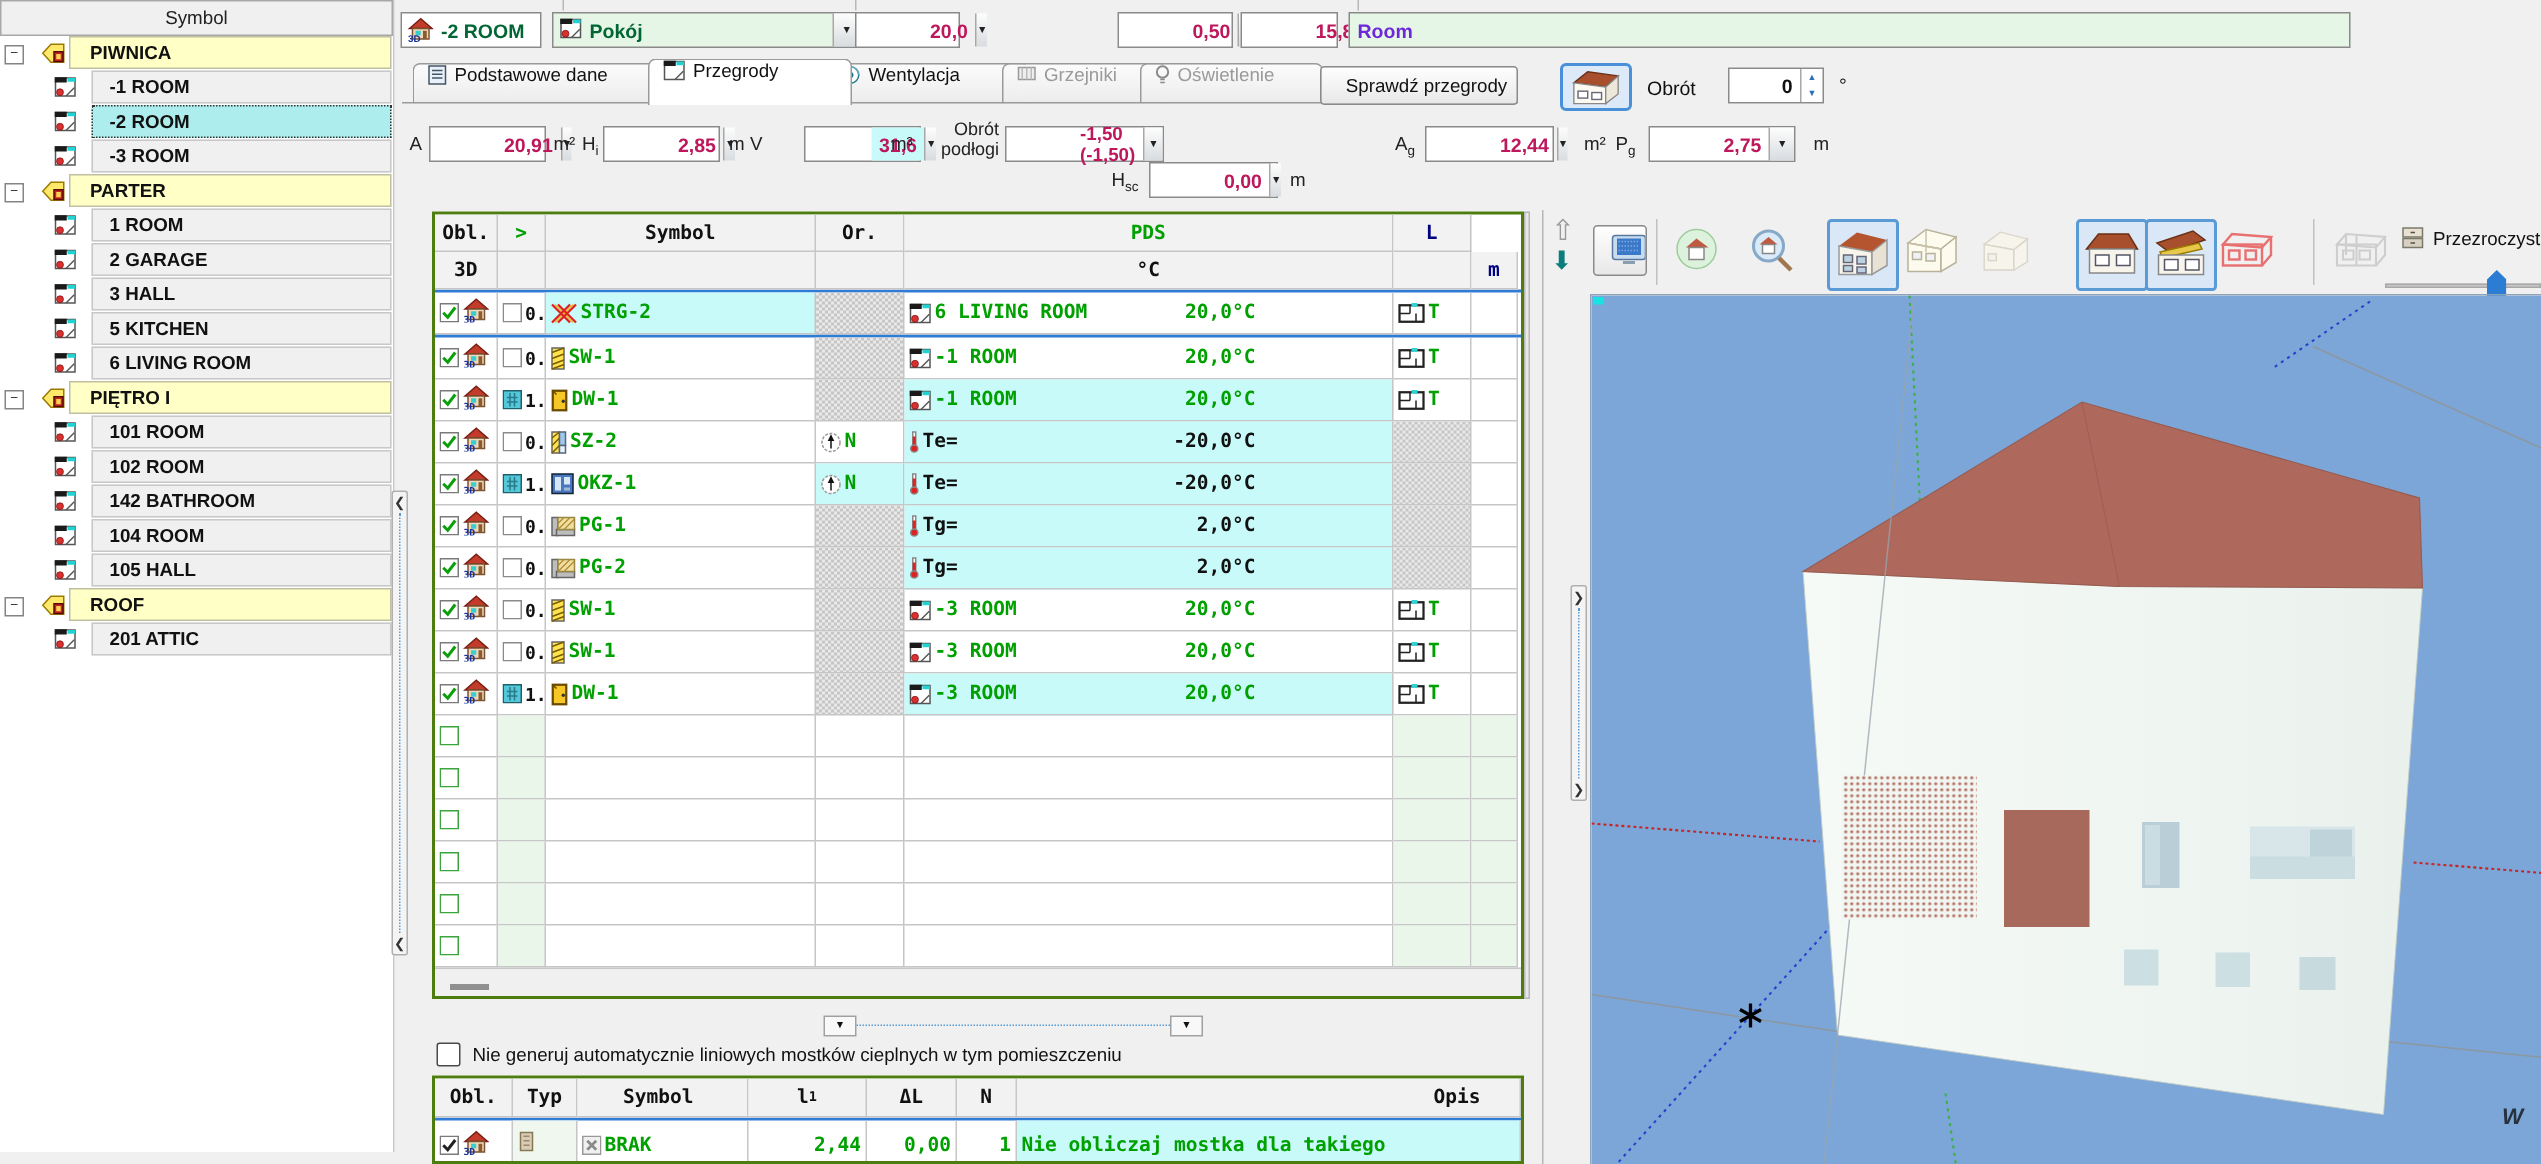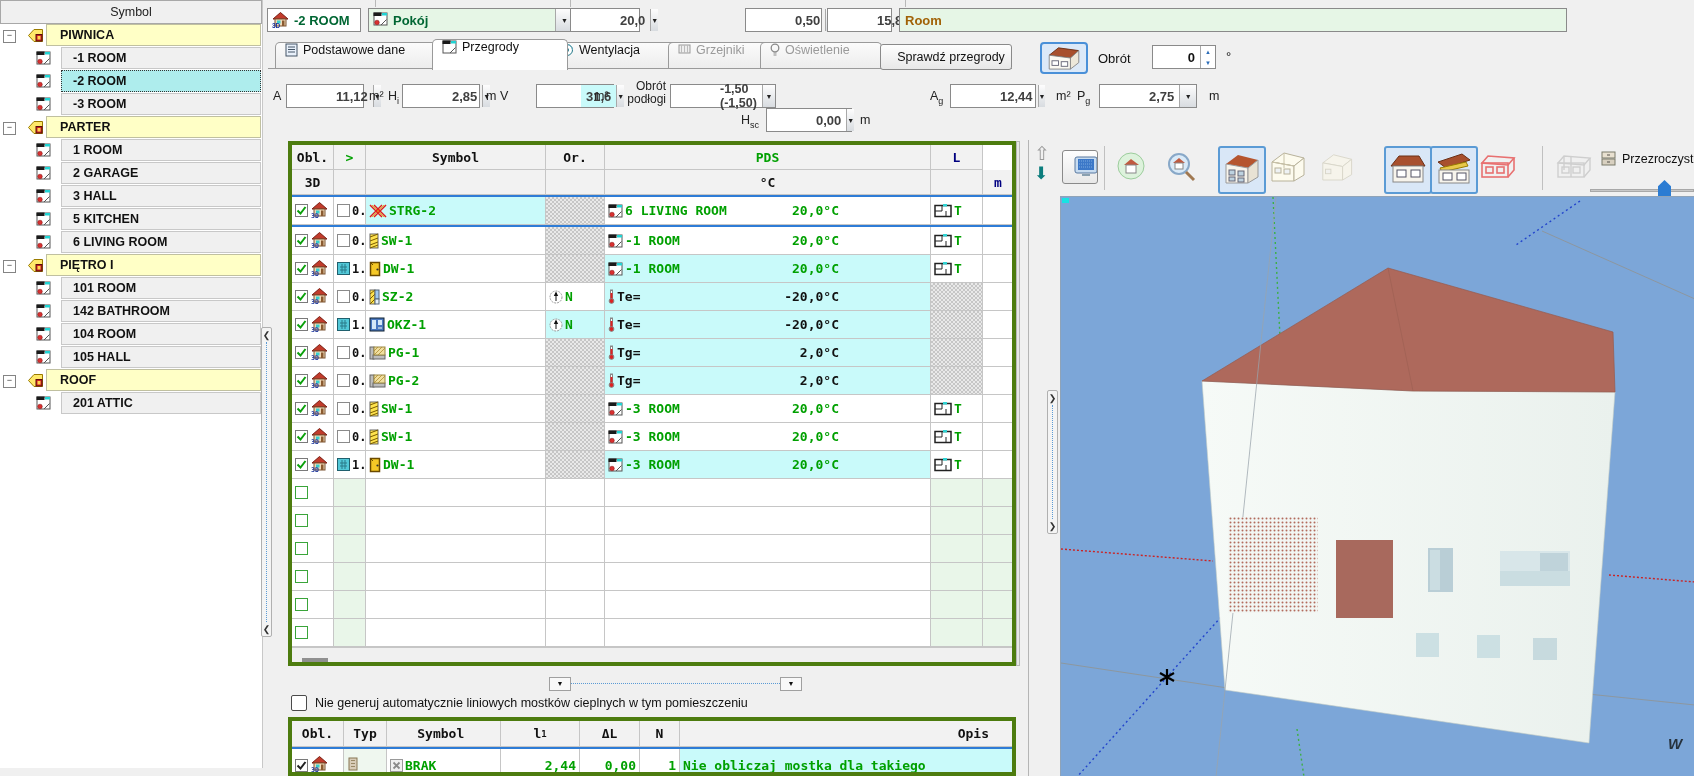--- a/index.html
+++ b/index.html
@@ -20,36 +20,36 @@
   .trow .iicon{position:absolute;left:36px;top:4px;}
   .trow .ilabel{position:absolute;left:61px;right:1px;top:0;bottom:1px;background:#F0F0F0;
     border:1px solid #C8C8C8;display:flex;align-items:center;padding-left:11px;
     font-weight:bold;font-size:12.5px;}
   .trow .ilabel.sel{background:#AEEDED;border:1px dotted #333;}
   
   .combo{display:flex;align-items:stretch;height:24px;background:#FFF;border:1px solid #8A8A8A;}
   .combo .val{flex:1;display:flex;align-items:center;padding:0 5px;font-weight:bold;}
   .combo .btn{width:17px;background:linear-gradient(#FDFDFD,#D8DCE0);border-left:1px solid #A8A8A8;
     display:flex;align-items:center;justify-content:center;font-size:7px;color:#222;}
-  .green-val{color:#404040;justify-content:flex-end;margin-left:44px;}
+  .green-val{color:#be185d;justify-content:flex-end;margin-left:44px;}
   .greenbg{background:#E6F6E6;}
   .cyanbg{background:#C9FAFA;}
   .unit{position:absolute;font-size:12.5px;color:#222;}
   sub{font-size:9px;}
   
   .tab{position:absolute;top:42px;height:26px;border:1px solid #9A9A9A;border-bottom:none;
     border-radius:5px 5px 0 0;background:linear-gradient(#FBFBFB,#ECECEC);display:flex;gap:5px;
     align-items:flex-start;padding:0 9px;font-size:12.5px;cursor:default;}
   .tab.active{top:39px;height:30px;background:#FFF;z-index:2;}
   .tab.disabled{color:#9A9A9A;}
   .pushbtn{position:absolute;border:1px solid #8A8A8A;border-radius:3px;
     background:linear-gradient(#FEFEFE,#E8E8E8);display:flex;align-items:center;justify-content:center;
     font-size:12.5px;padding-left:10px;}
   
-  .otable{background:#FFF;border:4px solid #4d7c0f;font-family:"DejaVu Sans Mono",monospace;
+  .otable{background:#FFF;border:2px solid #4d7c0f;font-family:"DejaVu Sans Mono",monospace;
     font-weight:bold;font-size:13px;}
   .trrow{display:grid;grid-template-columns:42px 32px 180px 59px 326px 52px 31px;}
   .t2row{display:grid;grid-template-columns:52px 43px 114px 79px 60px 40px 336px;}
   .cell{border-right:1px solid #C6C6C6;border-bottom:1px solid #C6C6C6;display:flex;
     align-items:center;padding:0 3px;overflow:hidden;white-space:nowrap;}
   .hcell{justify-content:center;background:#F2F2F2;color:#111;}
   .hatch{background:repeating-conic-gradient(#COCOCO 0% 25%,#E8E8E8 0% 50%) 0 0/4px 4px;
     background:repeating-conic-gradient(#C6C6C6 0% 25%,#E9E9E9 0% 50%) 0 0/4px 4px;}
   .palegreen{background:#E9F6E9;}
   .grn{color:#00A000;} .navy{color:#000080;}
@@ -204,20 +204,30 @@
       <span class="ilabel">101 ROOM</span>
         </div>
         <div class="trow">
       <span class="iicon"><svg width="15" height="14" viewBox="0 0 15 14">
               <rect x="1" y="1" width="13" height="12" fill="#fff" stroke="#555"></rect>
               <rect x="0.5" y="0.5" width="8" height="3.5" fill="#1a1a1a"></rect>
               <rect x="9" y="1" width="5" height="2.5" fill="#22D3D3"></rect>
               <circle cx="4" cy="10.5" r="2.3" fill="#D93030" stroke="#801010" stroke-width="0.5"></circle>
               <path d="M8 13 L13.5 7.5" stroke="#555"></path>
             </svg></span>
+      <span class="ilabel">102 ROOM</span>
+        </div>
+        <div class="trow">
+      <span class="iicon"><svg width="15" height="14" viewBox="0 0 15 14">
+              <rect x="1" y="1" width="13" height="12" fill="#fff" stroke="#555"></rect>
+              <rect x="0.5" y="0.5" width="8" height="3.5" fill="#1a1a1a"></rect>
+              <rect x="9" y="1" width="5" height="2.5" fill="#22D3D3"></rect>
+              <circle cx="4" cy="10.5" r="2.3" fill="#D93030" stroke="#801010" stroke-width="0.5"></circle>
+              <path d="M8 13 L13.5 7.5" stroke="#555"></path>
+            </svg></span>
       <span class="ilabel">142 BATHROOM</span>
         </div>
         <div class="trow">
       <span class="iicon"><svg width="15" height="14" viewBox="0 0 15 14">
               <rect x="1" y="1" width="13" height="12" fill="#fff" stroke="#555"></rect>
               <rect x="0.5" y="0.5" width="8" height="3.5" fill="#1a1a1a"></rect>
               <rect x="9" y="1" width="5" height="2.5" fill="#22D3D3"></rect>
               <circle cx="4" cy="10.5" r="2.3" fill="#D93030" stroke="#801010" stroke-width="0.5"></circle>
               <path d="M8 13 L13.5 7.5" stroke="#555"></path>
             </svg></span>
@@ -292,21 +302,21 @@
   </div>
   <div class="abs combo" style="left:745px;top:8px;width:77px">
     <span class="val green-val">0,50</span>
     <span class="btn">▼</span>
   </div>
   <div class="abs combo" style="left:827px;top:8px;width:65px">
     <span class="val green-val">15,8</span>
     <span class="btn">▼</span>
   </div>
   <div class="abs combo greenbg" style="left:899px;top:8px;width:668px">
-    <span class="val" style="color:#a16207">Room</span>
+    <span class="val" style="color:#6d28d9">Room</span>
   </div>
 
   <div id="tabs">
       <div class="tab  " style="left:275px;width:155px">
      <span><svg width="13" height="14">
             <rect x="1" y="1" width="11" height="12" fill="#E8F0FA" stroke="#445566"></rect>
             <path d="M3 4 H10 M3 6.5 H10 M3 9 H10" stroke="#445566"></path>
           </svg></span>
      <span>Podstawowe dane</span>
       </div>
@@ -362,21 +372,21 @@
     <span class="val" style="justify-content:flex-end;color:#111">0</span>
     <span style="display:flex;flex-direction:column;width:14px;border-left:1px solid #A8A8A8">
       <span style="flex:1;display:flex;align-items:center;justify-content:center;font-size:6px;color:#2B6CB8">▲</span>
       <span style="flex:1;display:flex;align-items:center;justify-content:center;font-size:6px;color:#2B6CB8">▼</span>
     </span>
   </div>
   <span class="abs" style="left:1226px;top:49px">°</span>
 
   <span class="abs unit" style="left:273px;top:89px"><span>A</span></span>
   <div class="abs combo" style="left:286px;top:84px;width:78px">
-    <span class="val green-val">11,12</span>
+    <span class="val green-val">20,91</span>
       <span class="btn">▼</span>
   </div>
   <span class="abs unit" style="left:369px;top:89px">m²</span>
 
   <span class="abs unit" style="left:388px;top:89px"><span>H</span><sub>i</sub></span>
   <div class="abs combo" style="left:402px;top:84px;width:78px">
     <span class="val green-val">2,85</span>
       <span class="btn">▼</span>
   </div>
   <span class="abs unit" style="left:486px;top:89px">m</span>

